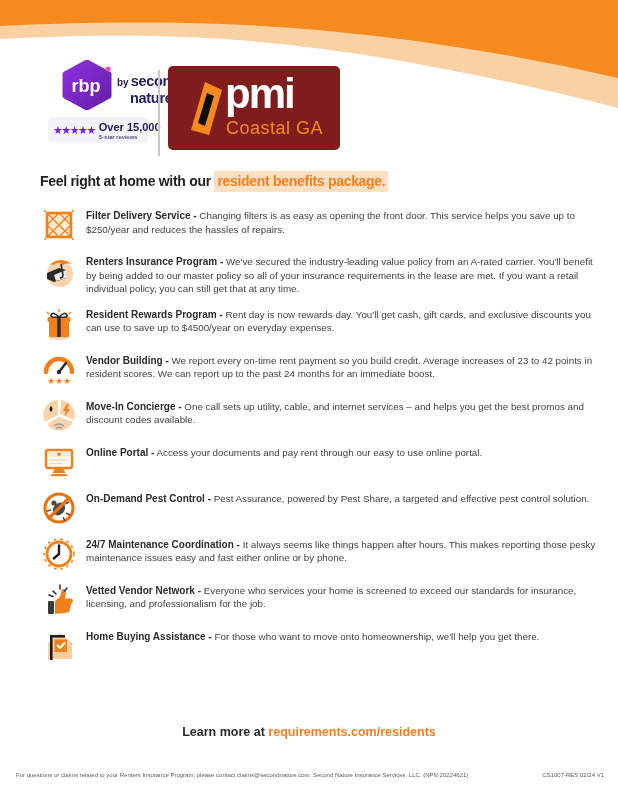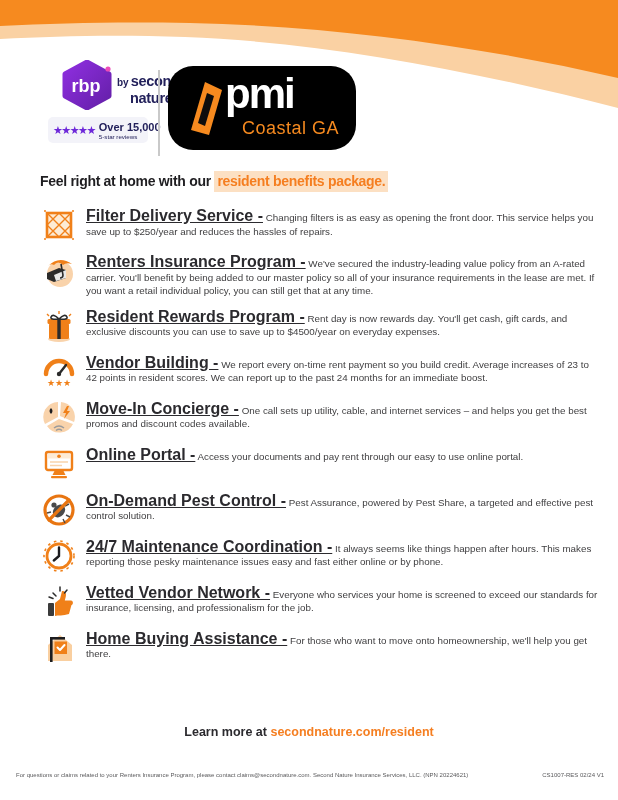--- a/index.html
+++ b/index.html
@@ -24,22 +24,22 @@
     position:absolute; left:48px; top:117px; width:100px; height:26px;
     background:#F3F3F9; border-radius:5px;
     display:flex; align-items:center; padding:0 5px; gap:4px;
   }
   .stars { color:#6D28D9; font-size:11px; letter-spacing:-1.5px; white-space:nowrap; }
   .reviews-text { display:flex; flex-direction:column; justify-content:center; }
   .reviews-text .l1 { font-size:11px; font-weight:700; color:#23215B; white-space:nowrap; }
   .reviews-text .l2 { font-size:6.2px; color:#23215B; white-space:nowrap; }
   .brand-divider { position:absolute; left:158px; top:70px; width:1.5px; height:86px; background:#c9c9c9; }
   .pmi-box {
-    position:absolute; left:168px; top:66px; width:188px; height:84px;
-    background:#000000; border-radius:25px;
+    position:absolute; left:168px; top:66px; width:172px; height:84px;
+    background:#7f1d1d; border-radius:5px;
   }
   .pmi-glyph { position:absolute; left:15px; top:12px; }
   .pmi-name {
     position:absolute; left:57px; top:4px;
     font-size:42px; font-weight:700; color:#ffffff; letter-spacing:-2px;
   }
   .pmi-loc {
     position:absolute; right:17px; bottom:11px;
     font-size:18px; color:#F68A1F; letter-spacing:0.5px; font-weight:500;
   }
@@ -50,21 +50,21 @@
   }
   .headline .hl {
     color:#F57E20; font-weight:800;
     background:#FCE0C3; padding:2px 3px 3px 3px;
   }
   
   .benefits { position:absolute; left:40px; top:207px; width:558px; }
   .benefit { display:flex; align-items:flex-start; margin-bottom:10px; }
   .benefit .iconbox { flex:0 0 38px; width:38px; height:36px; margin-right:8px; }
   .benefit .text { font-size:9.8px; line-height:13.6px; color:#414042; padding-top:2px; }
-  .benefit .title { font-size:16px; font-weight:700; color:#2b2a2e;text-decoration:underline; }
+  .benefit .title { font-size:10px; font-weight:700; color:#2b2a2e; }
   
   .learn-more {
     position:absolute; left:0; top:725px; width:618px; text-align:center;
     font-size:12.5px; font-weight:600; color:#2b2a2e;
   }
   .learn-more .link { color:#F57E20; font-weight:800; }
   .fine-print {
     position:absolute; left:16px; right:14px; top:772px;
     display:flex; justify-content:space-between; align-items:baseline;
     font-size:6px; color:#5a5a5c;
@@ -251,19 +251,19 @@
         <rect x="13.5" y="11.5" width="12.5" height="12.5" fill="#F08019"></rect>
         <path d="M16.5,17.5 l2.5,2.5 4.5,-5" stroke="#ffffff" stroke-width="2" fill="none" stroke-linecap="round" stroke-linejoin="round"></path>
       </svg>
     </span>
     <p class="text"><span class="title">Home Buying Assistance -</span> <span>For those who want to move onto homeownership, we'll help you get there.</span></p>
   </div>
 
 </div>
 
 <div class="learn-more">
-  <span>Learn more at </span><span class="link">secondnature.com/resident</span>
+  <span>Learn more at </span><span class="link">requirements.com/residents</span>
 </div>
 
 <div class="fine-print">
   <span>For questions or claims related to your Renters Insurance Program, please contact claims@secondnature.com. Second Nature Insurance Services, LLC. (NPN 20224621)</span>
   <span class="code">CS1007-RES 02/24 V1</span>
 </div>
 
 </body></html>

